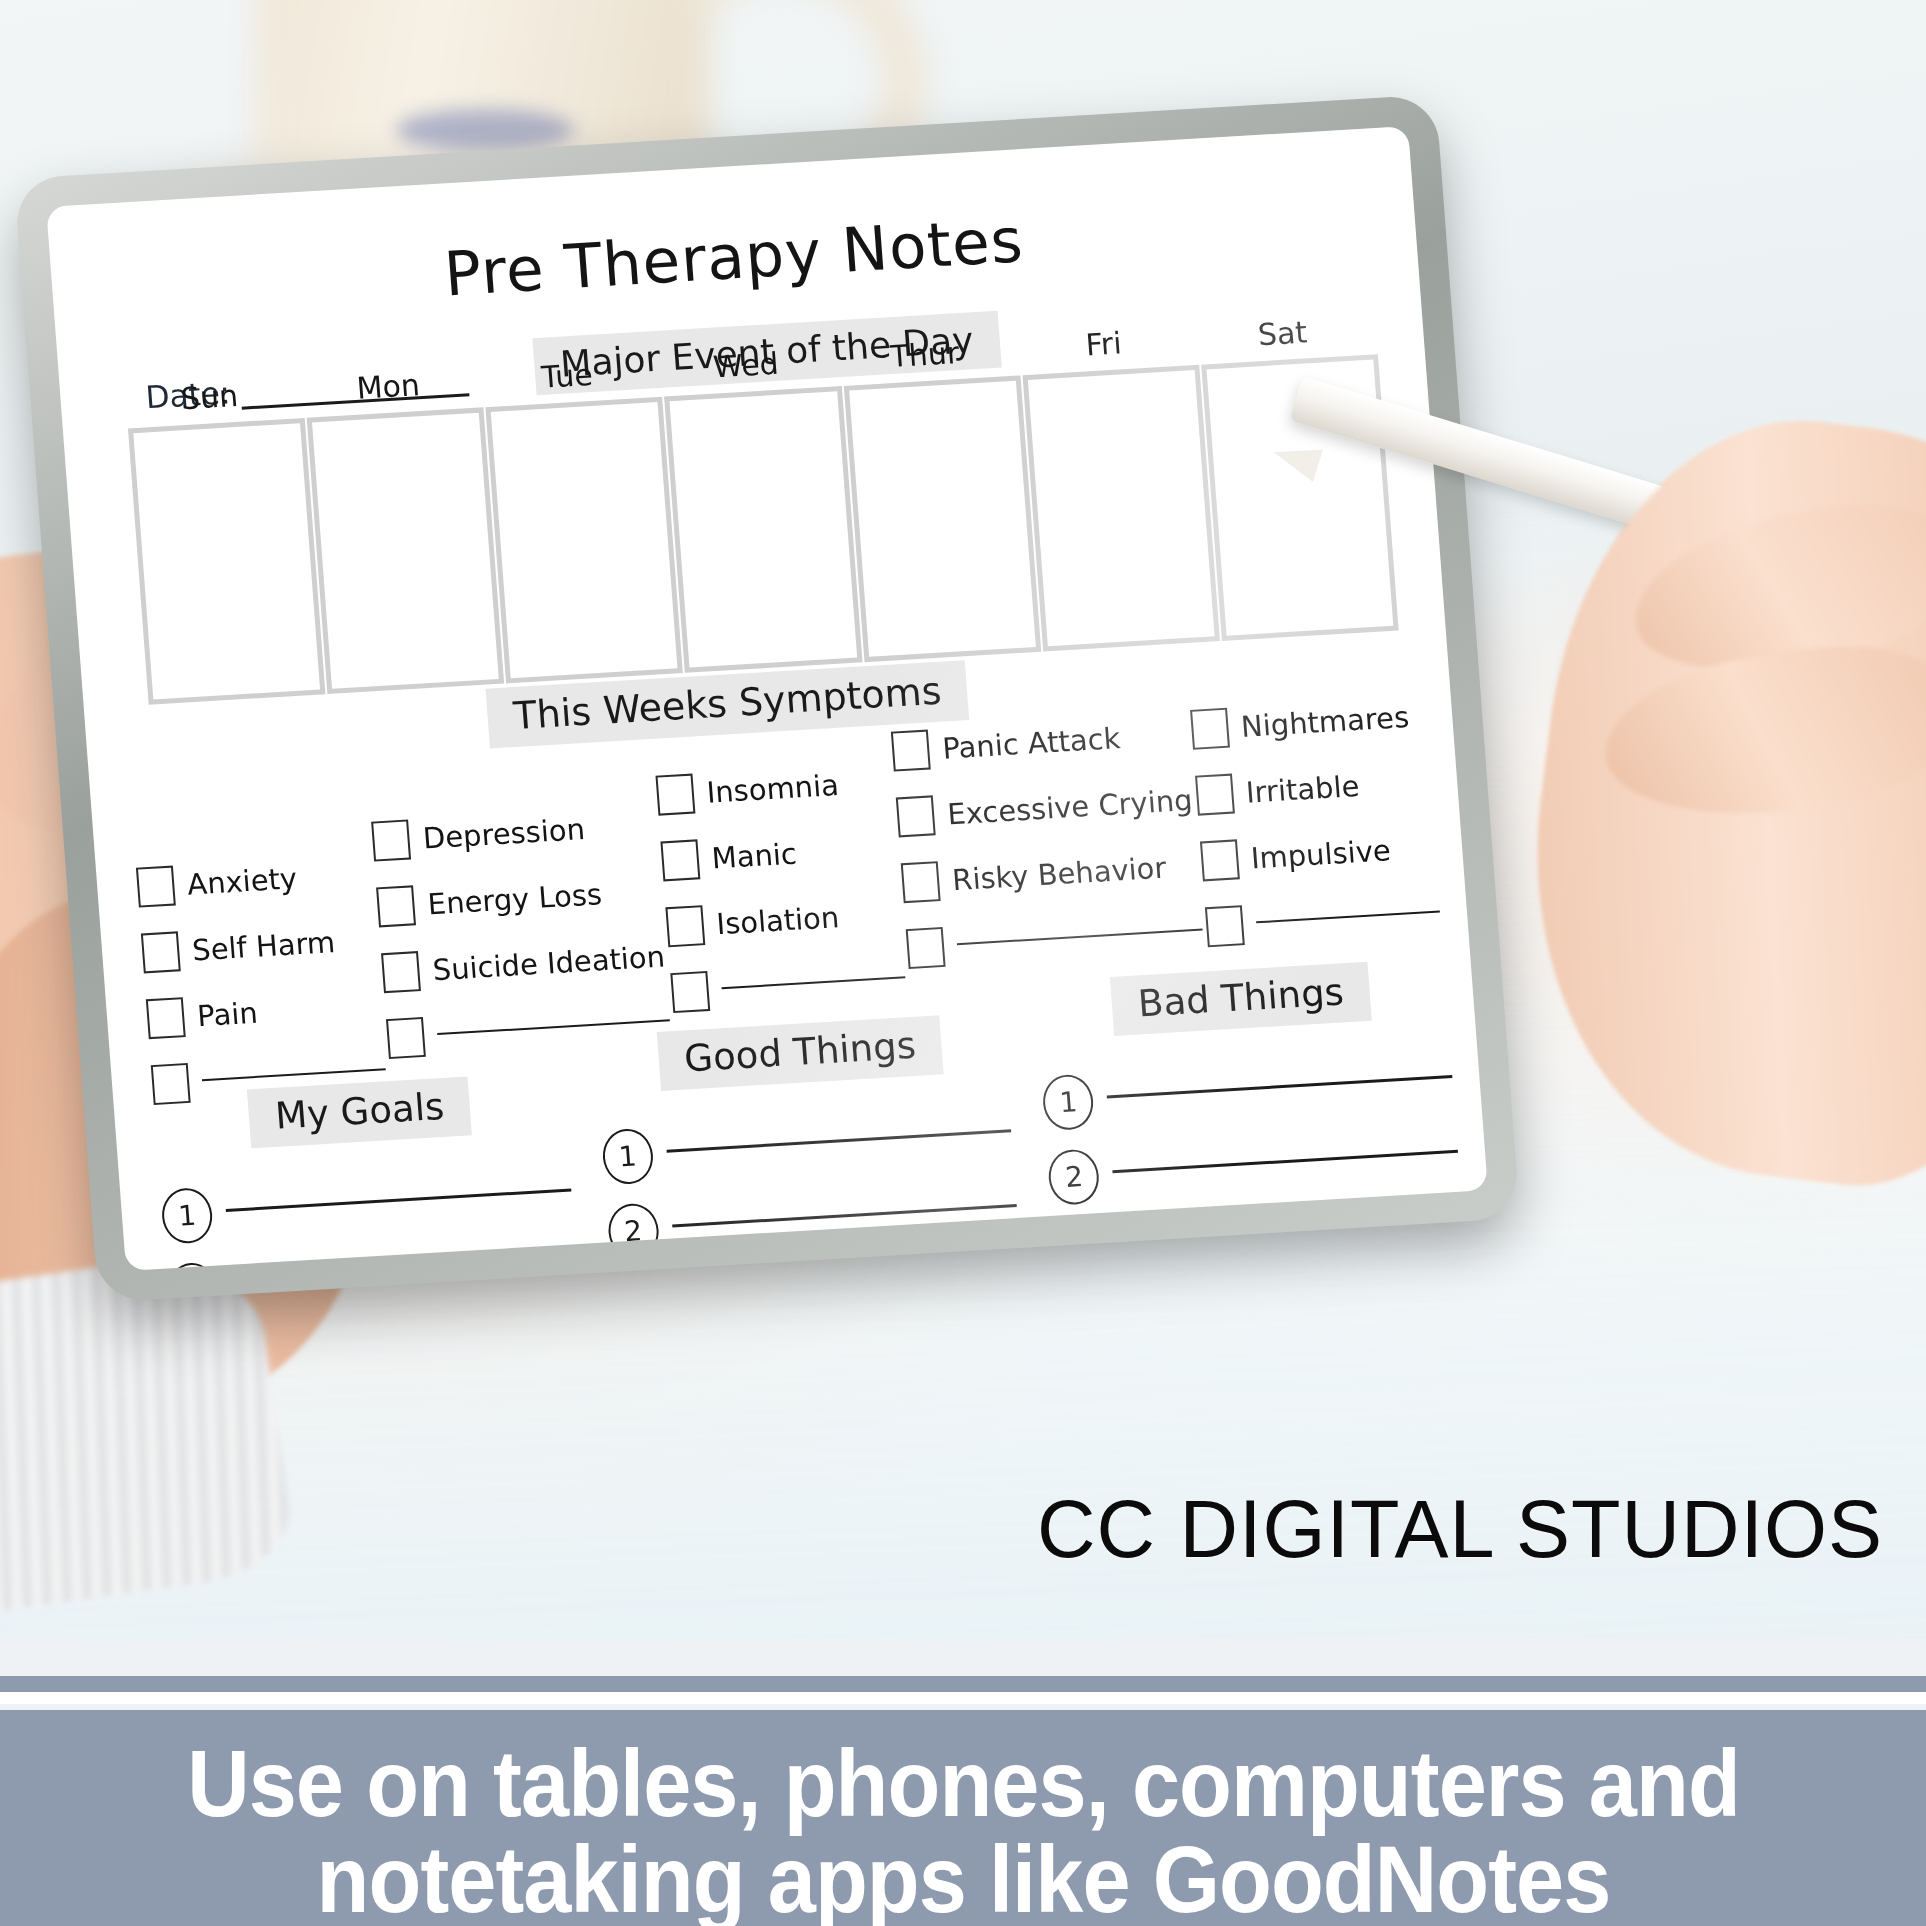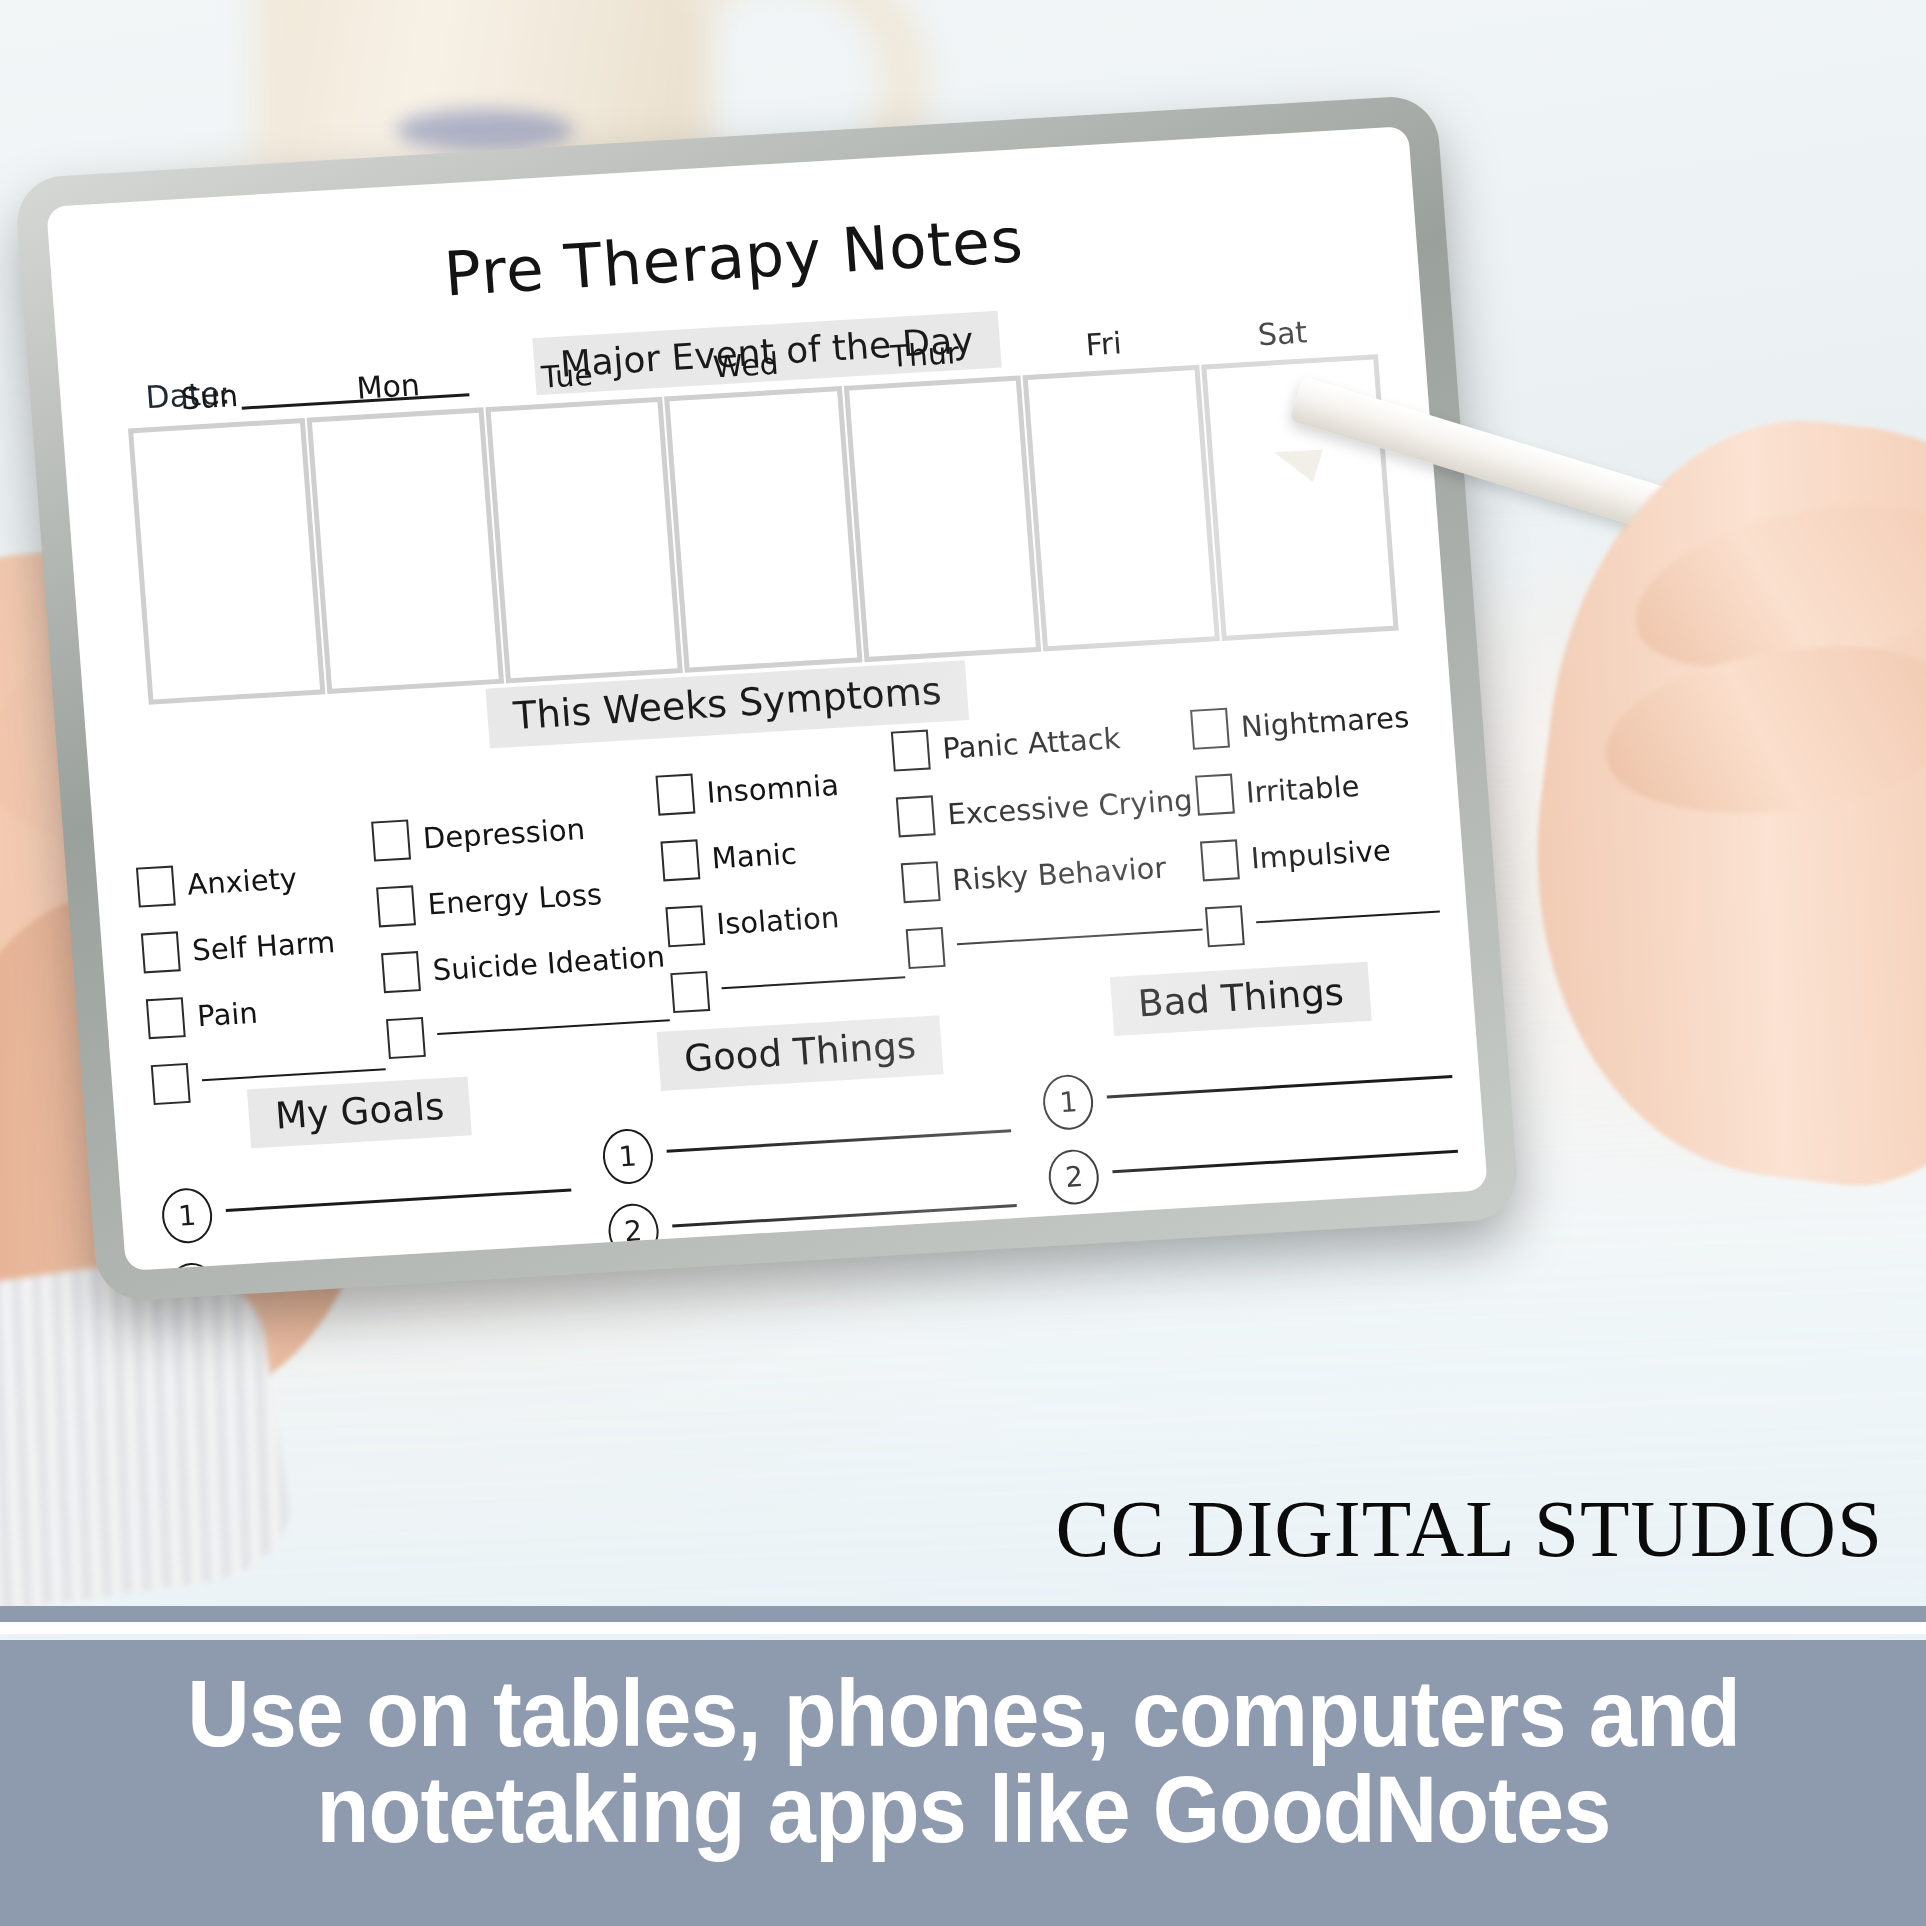--- a/index.html
+++ b/index.html
@@ -150,26 +150,26 @@
   
   #bottom .bcol.c1{padding-top:61px;}
   #bottom .bcol.c2{padding-top:28px;}
   #bottom .bcol.c3{padding-top:0px;}
   
   #gloss{position:absolute;inset:0;pointer-events:none;
     background:linear-gradient(118deg,rgba(255,255,255,0) 55%,rgba(255,255,255,.28) 72%,rgba(255,255,255,0) 86%);}
   
   #watermark{
     position:absolute;right:44px;top:1483px;font-size:81px;letter-spacing:1px;
-    color:#0b0b0b;font-family:Liberation Serif, serif;font-weight:400;
+    color:#0b0b0b;font-family:Liberation Sans, sans-serif;font-weight:400;
     text-shadow:0 1px 2px rgba(255,255,255,.6);
   }
   
   #banner{
-    position:absolute;left:0;bottom:0;width:1927px;height:287px;
+    position:absolute;left:0;bottom:0;width:1927px;height:217px;
     background:#8e9aae;
   }
   #banner-rule{
     position:absolute;left:0;top:-18px;width:1927px;height:12px;background:#ffffff;
   }
   #banner-topstrip{
     position:absolute;left:0;top:-34px;width:1927px;height:16px;background:#8e9aae;
   }
   #banner-text{
     position:absolute;left:0;right:0;top:26px;text-align:center;color:#ffffff;

